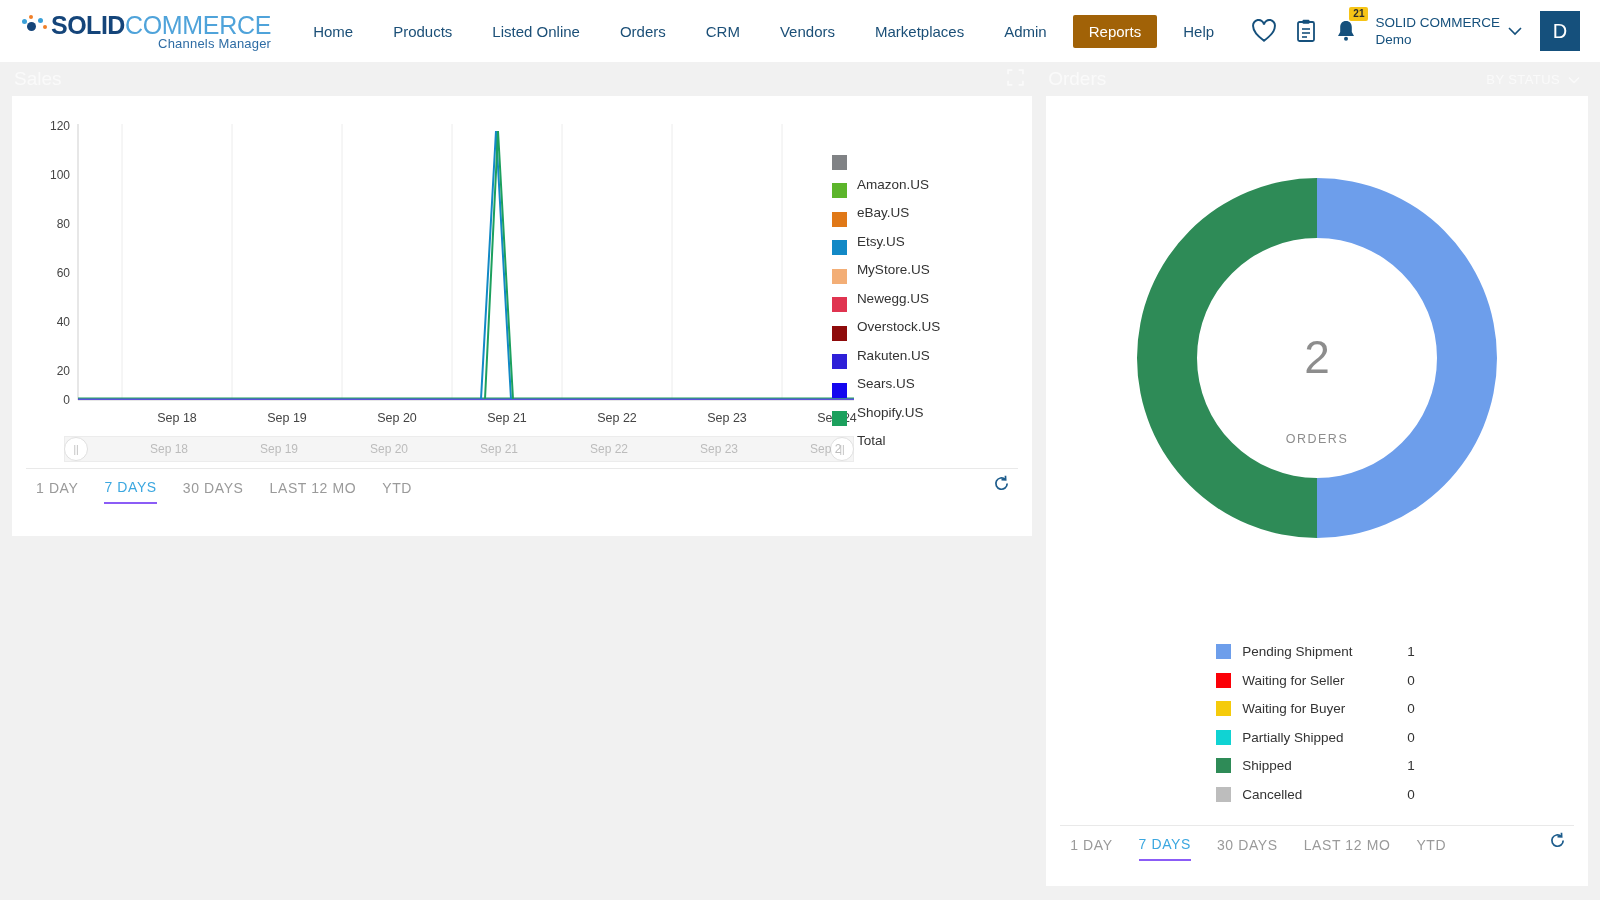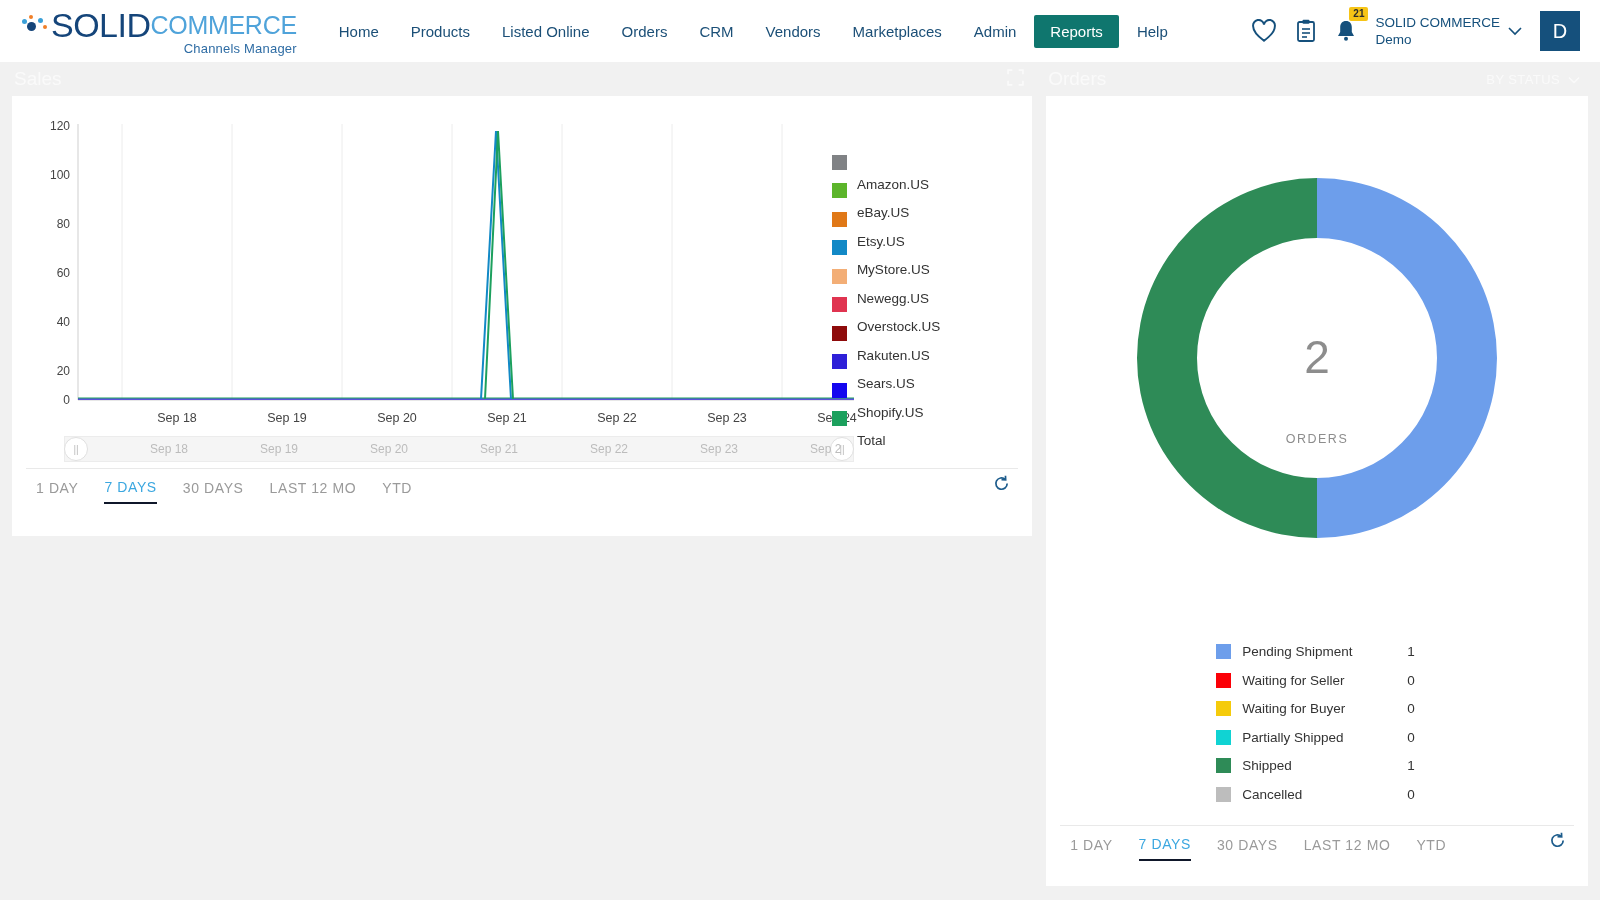--- a/index.html
+++ b/index.html
@@ -19,29 +19,29 @@
   }
   .logo { display: flex; flex-direction: column; justify-content: center; margin-right: 28px; }
   .logo-row { display: flex; align-items: center; }
   .logo-dots { width: 26px; height: 22px; position: relative; margin-right: 3px; }
   .logo-dots i { position: absolute; border-radius: 50%; display:block; }
   .d1 { width: 5px; height: 5px; background:#3aa0d8; left:0; top:4px; }
   .d2 { width: 4px; height: 4px; background:#f07f28; left:7px; top:0px; }
   .d3 { width: 9px; height: 9px; background:#15457a; left:5px; top:7px; }
   .d4 { width: 5px; height: 5px; background:#3aa0d8; left:16px; top:3px; }
   .d5 { width: 4px; height: 4px; background:#f07f28; left:21px; top:10px; }
-  .logo-solid { font-size: 34px; font-weight: normal; color: #15457a; letter-spacing: -0.5px; }
+  .logo-solid { font-size: 25px; font-weight: bold; color: #15457a; letter-spacing: -0.5px; }
   .logo-commerce { font-size: 25px; color: #4fa3da; letter-spacing: -0.3px; font-weight: 400; }
   .logo-sub { font-size: 13px; color: #2e6ca4; text-align: right; margin-top: -4px; letter-spacing: 0.2px;}
-  .navlinks { display: flex; align-items: center; gap: 4px; text-align: right; }
+  .navlinks { display: flex; align-items: center; gap: 12px; text-align: right; }
   .navlink {
     font-size: 15px; color: #1b4f77; padding: 7px 14px;
     cursor: pointer; white-space: nowrap;
   }
-  .navlink.active { background: #0f766e; color: #fff; border-radius: 2px; padding: 8px 16px; }
+  .navlink.active { background: #a16207; color: #fff; border-radius: 2px; padding: 8px 16px; }
   .nav-right { margin-left: auto; display: flex; align-items: center; gap: 18px; }
   .icon-btn { color:#15507c; cursor:pointer; display:flex; align-items:flex-start; position:relative; }
   .badge {
     position:absolute; top:-12px; right:-11px; background:#f6c416; color:#2b2b2b;
     font-size:10px; padding:1px 4px; border-radius:2px; font-weight:600; line-height:12px;
   }
   .acct { display:flex; align-items:center; gap:8px; cursor:pointer; }
   .acct-text { font-size:13.5px; color:#15507c; line-height:17px; }
   .avatar {
     width:40px; height:40px; background:#15507c; color:#fff; font-size:20px;
@@ -71,21 +71,21 @@
   .chart-wrap { position:relative; height: 330px; text-decoration: underline; }
   .legend { position:absolute; right: 78px; top: 42px; }
   .legend-item { display:flex; align-items:center; gap:10px; height: 28.5px; }
   .legend-sw { width:15px; height:15px; }
   .legend-label { font-size:13.5px; color:#333;margin-top:44px; }
   .tabs {
     display:flex; align-items:center; gap:26px; padding: 10px 0 0 10px;
     border-top: 1px solid #e9e9e9; margin-top: 6px; position:relative;
   }
   .tab { font-size:14px; color:#9a9a9a; letter-spacing:.6px; cursor:pointer; padding-bottom:7px; }
-  .tab.active { color:#3ba7e0; border-bottom:2px solid #0f172a; }
+  .tab.active { color:#3ba7e0; border-bottom:2px solid #8b5cf6; }
   .refresh { position:absolute; right:8px; bottom:8px; cursor:pointer; color:#1d5c8c; }
 
   
   .orders-card { height: 790px; }
   .donut-wrap { display:flex; justify-content:center; padding-top: 62px; }
   .status-list { padding: 86px 0 0 170px; }
   .status-row { display:flex; align-items:flex-start; height:28.5px; }
   .status-sw { width:15px; height:15px; margin-right:11px; }
   .status-name { font-size:13.5px; color:#333; width:165px; }
   .status-val { font-size:13.5px; color:#333; }

